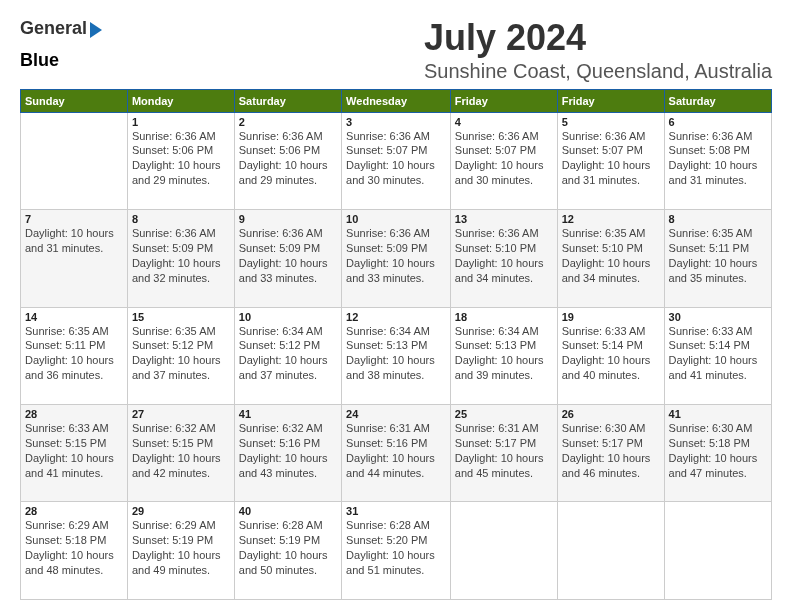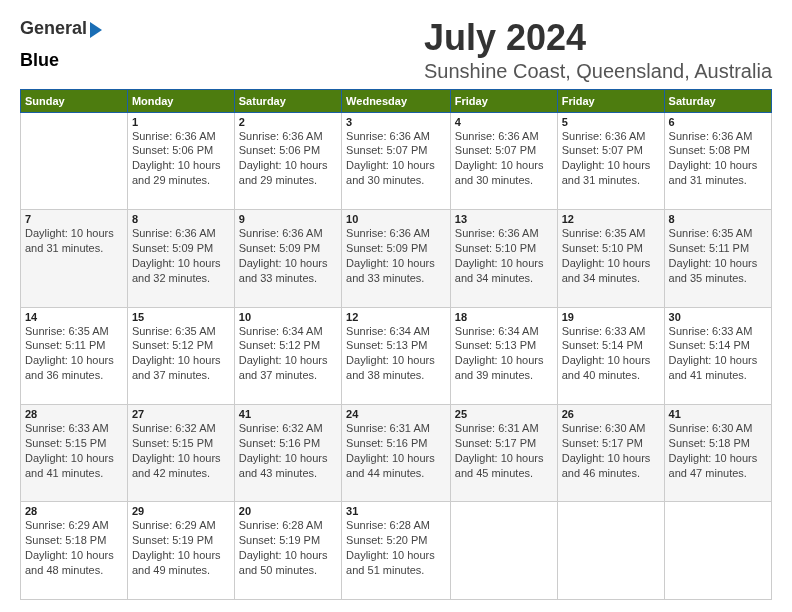--- a/index.html
+++ b/index.html
@@ -329,21 +329,21 @@
 and 48 minutes.</div>
           </td>
           <td>
             <span class="cell-day">29</span>
             <div class="cell-info" style="white-space: pre-line;">Sunrise: 6:29 AM
 Sunset: 5:19 PM
 Daylight: 10 hours
 and 49 minutes.</div>
           </td>
           <td>
-            <span class="cell-day">20</span>
+            <span class="cell-day">40</span>
             <div class="cell-info" style="white-space: pre-line;">Sunrise: 6:28 AM
 Sunset: 5:19 PM
 Daylight: 10 hours
 and 50 minutes.</div>
           </td>
           <td>
             <span class="cell-day">31</span>
             <div class="cell-info" style="white-space: pre-line;">Sunrise: 6:28 AM
 Sunset: 5:20 PM
 Daylight: 10 hours

